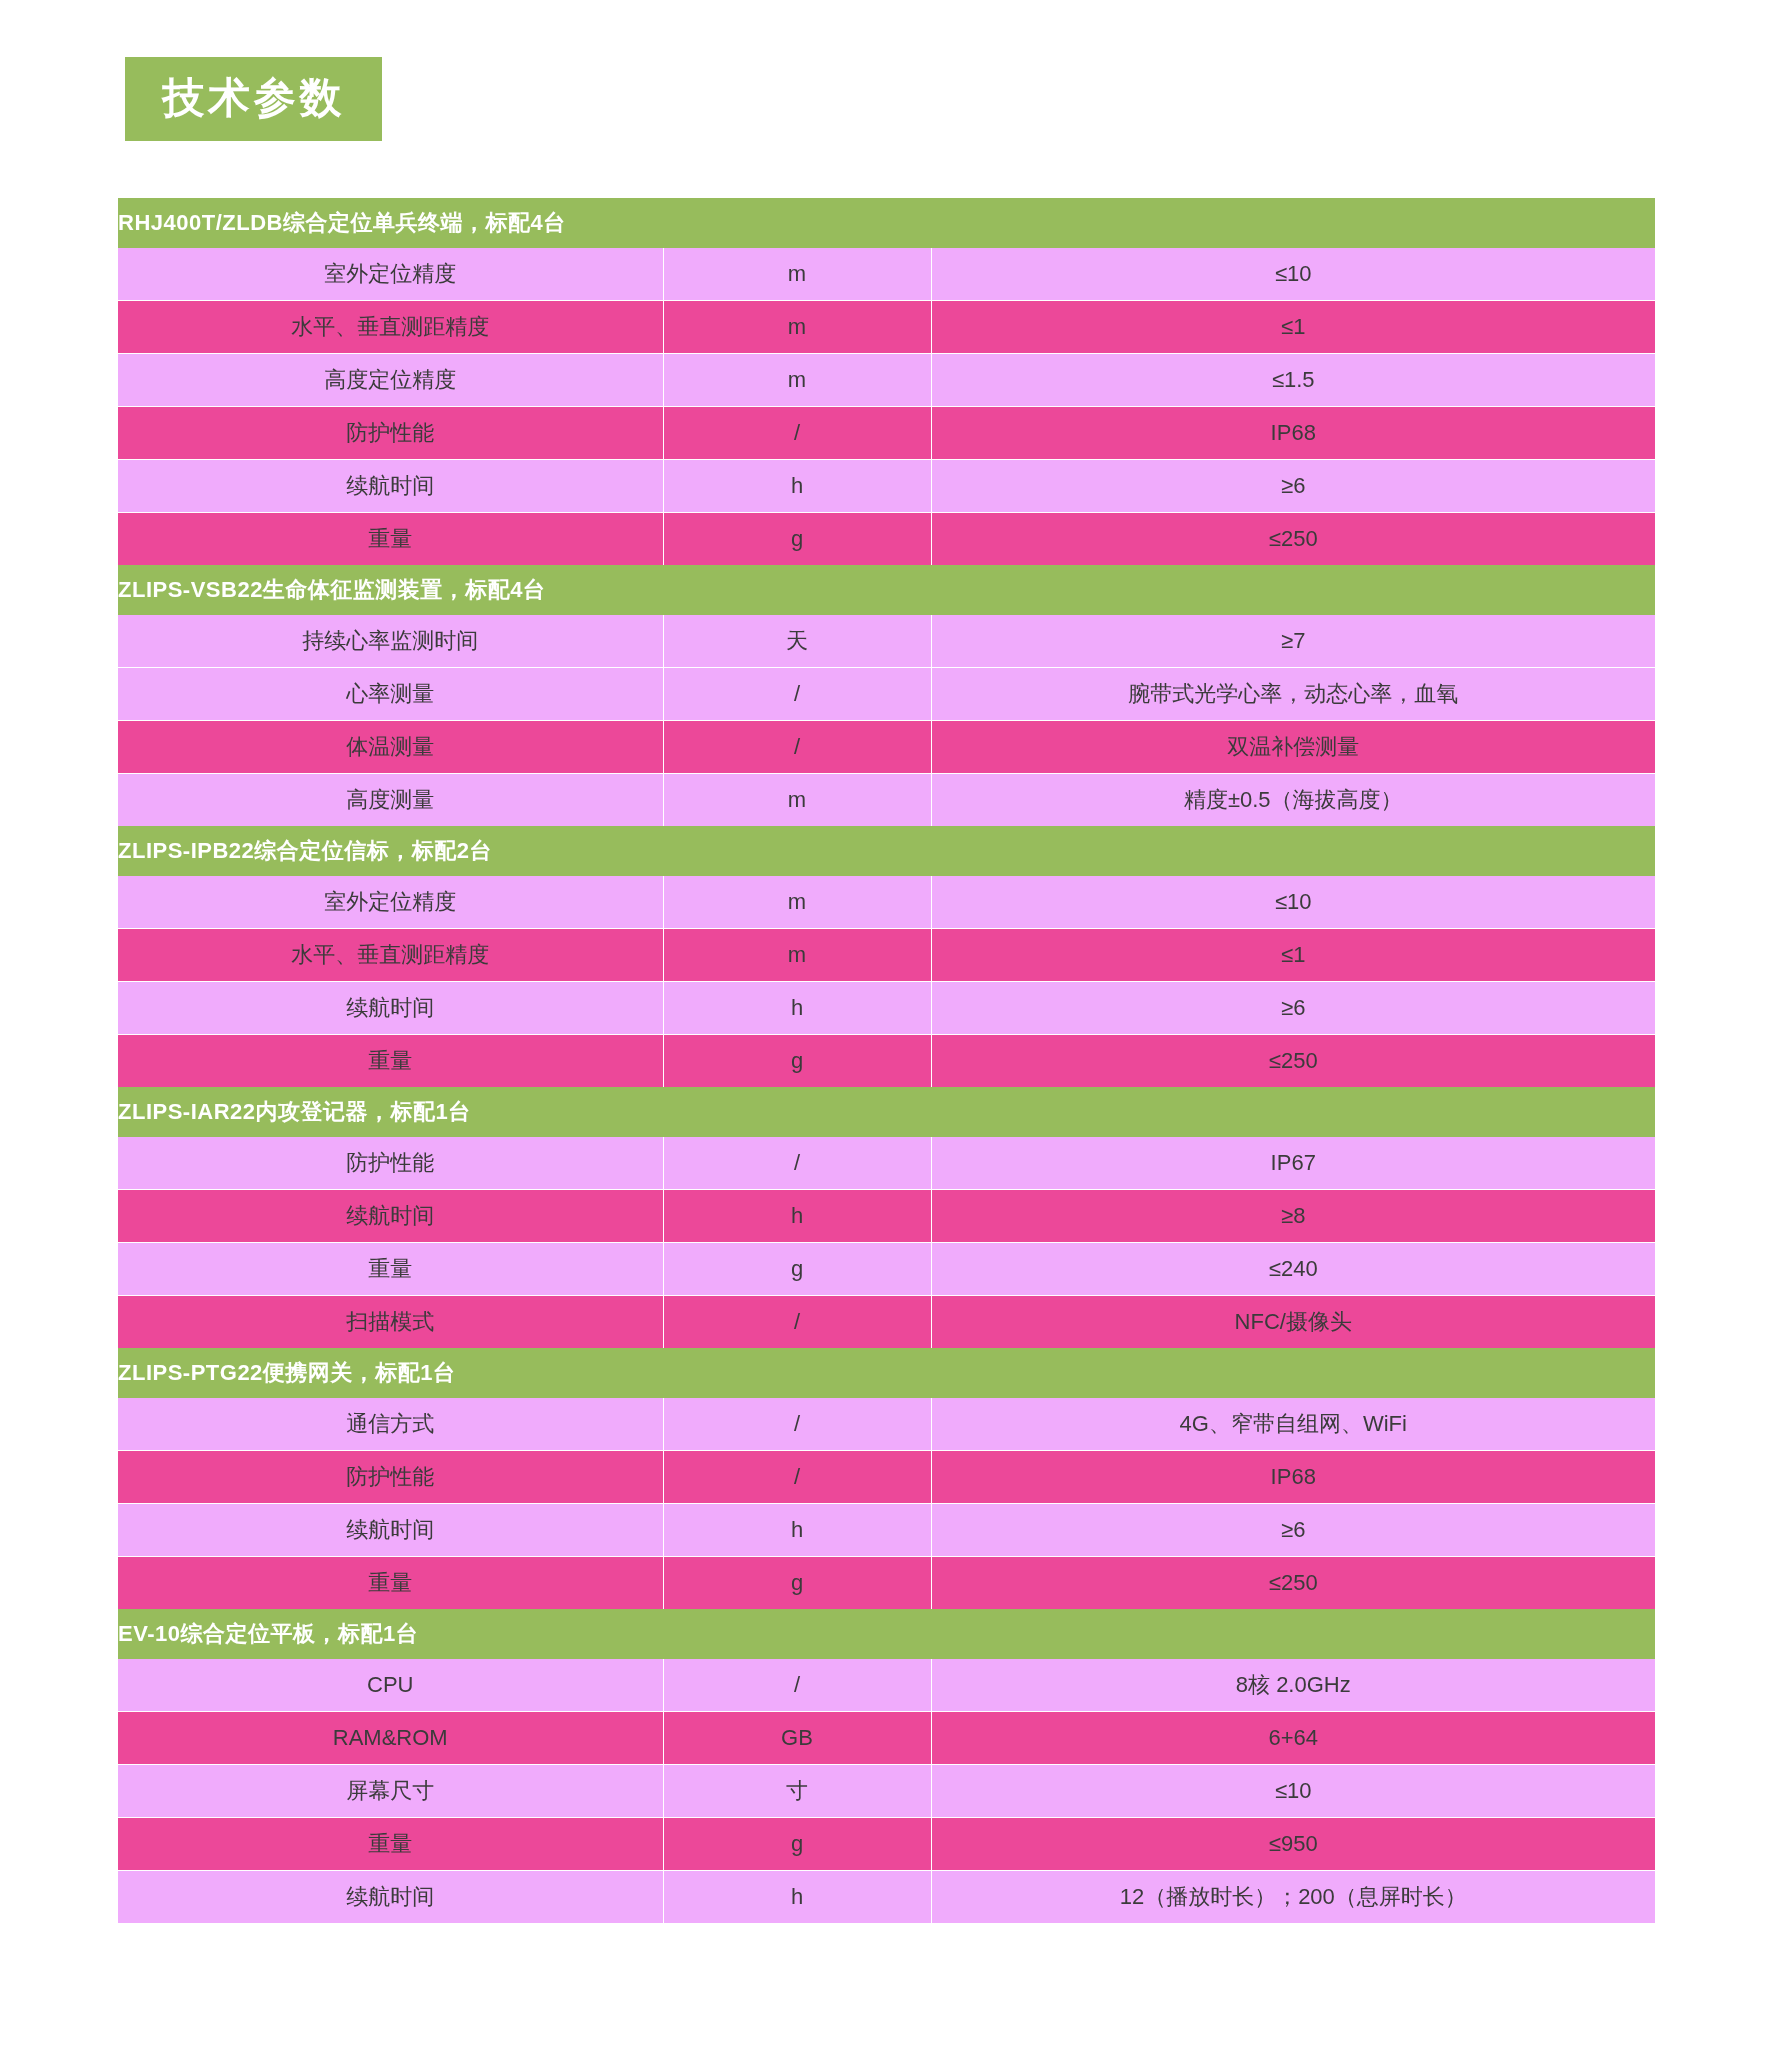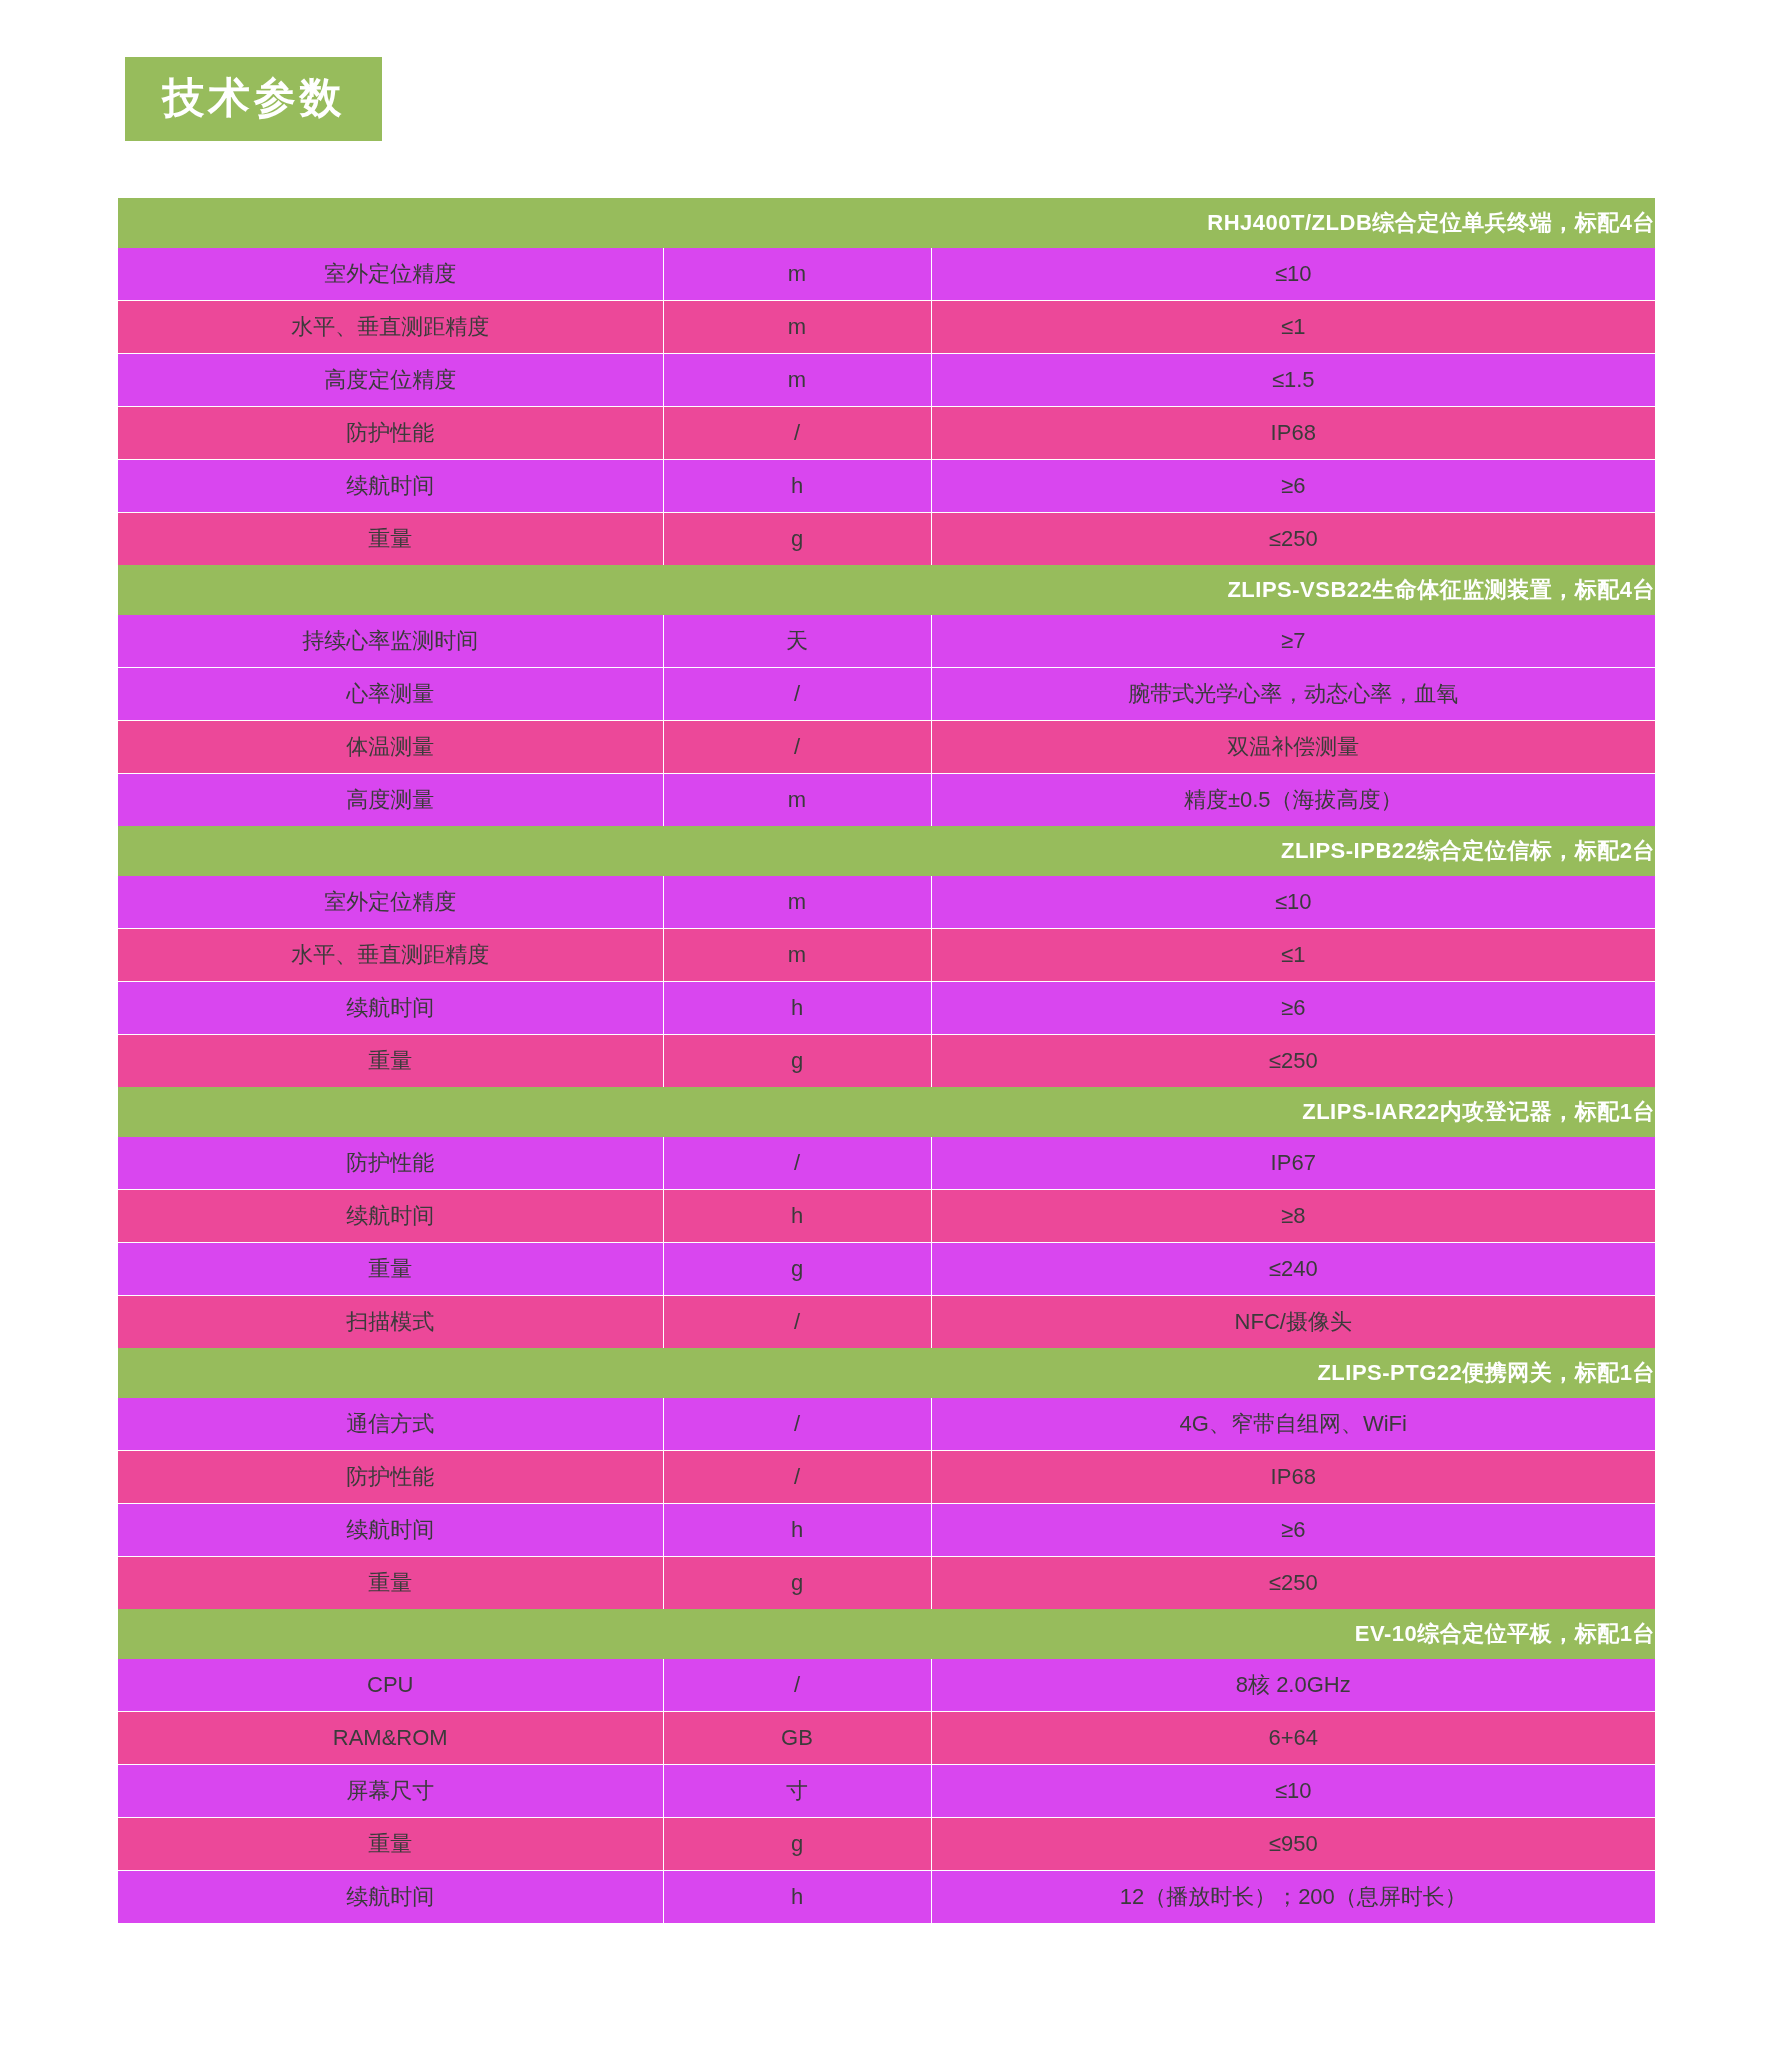--- a/index.html
+++ b/index.html
@@ -42,33 +42,33 @@
   }
   .spec-table td {
     border: 0;
     padding: 0;
   }
   .group-head td {
     background: #97bc5c;
     color: #ffffff;
     font-size: 22px;
     font-weight: bold;
-    text-align: right;
+    text-align: left;
     height: 50px;
     letter-spacing: 0.5px;
   }
   .row td {
     height: 52px;
     font-size: 22px;
     text-align: center;
     color: #3b3b3b;
     vertical-align: middle;
   }
   .row.light td {
-    background: #d946ef;
+    background: #f0abfc;
   }
   .row.dark td {
     background: #ec4899;
   }
   .col-name { width: 545px; }
   .col-unit { width: 268px; }
   .col-val  { width: 724px; }
   
   .row td + td {
     border-left: 1.8px solid #ffffff;

